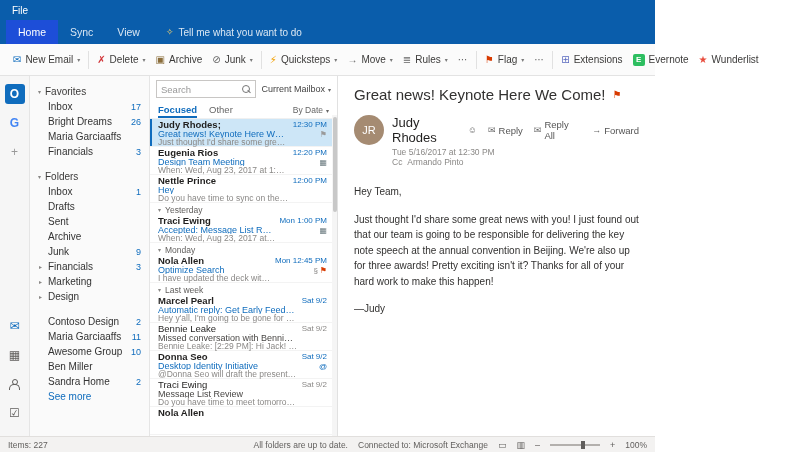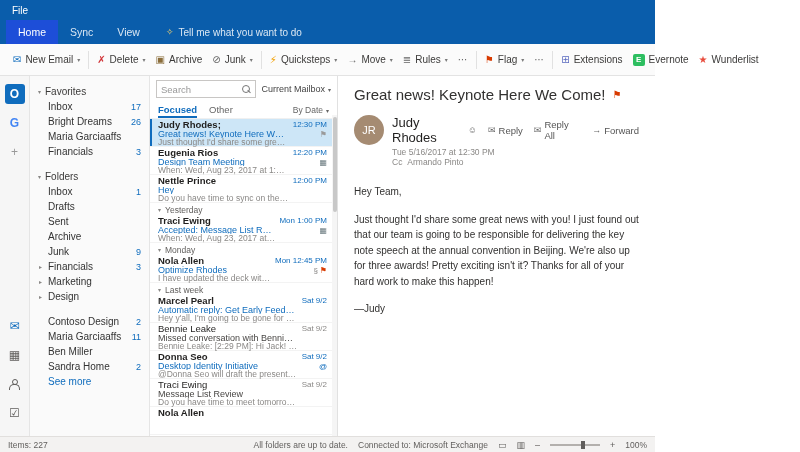--- a/index.html
+++ b/index.html
@@ -300,20 +300,24 @@
         <div class="fp-section">
           <div class="fp-item">
             <span class="fp-label">Contoso Design</span>
             <span class="fp-count">2</span>
           </div>
           <div class="fp-item">
             <span class="fp-label">Maria Garciaaffs</span>
             <span class="fp-count">11</span>
           </div>
           <div class="fp-item">
+            <span class="fp-label">Awesome Group</span>
+            <span class="fp-count">10</span>
+          </div>
+          <div class="fp-item">
             <span class="fp-label">Ben Miller</span>
           </div>
           <div class="fp-item">
             <span class="fp-label">Sandra Home</span>
             <span class="fp-count">2</span>
           </div>
           <div class="fp-item link">
             <span class="fp-label">See more</span>
           </div>
         </div>
@@ -394,21 +398,21 @@
               </div>
             </div>
           </div>
           <div class="ml-group-header">
             <span class="fp-chev">▾</span>
             <span>Monday</span>
           </div>
           <div class="email-row unread">
             <div class="email-main">
               <div class="email-sender">Nola Allen</div>
-              <div class="email-subject">Optimize Rhodes</div>
+              <div class="email-subject">Optimize Search</div>
               <div class="email-preview">I have updated the deck with the follo...</div>
             </div>
             <div class="email-meta">
               <div class="email-time">Mon 12:45 PM</div>
               <div class="email-icons">
                 <span class="em-ic ic-paperclip">§</span>
                 <span class="em-ic ic-flag">⚑</span>
               </div>
             </div>
           </div>

